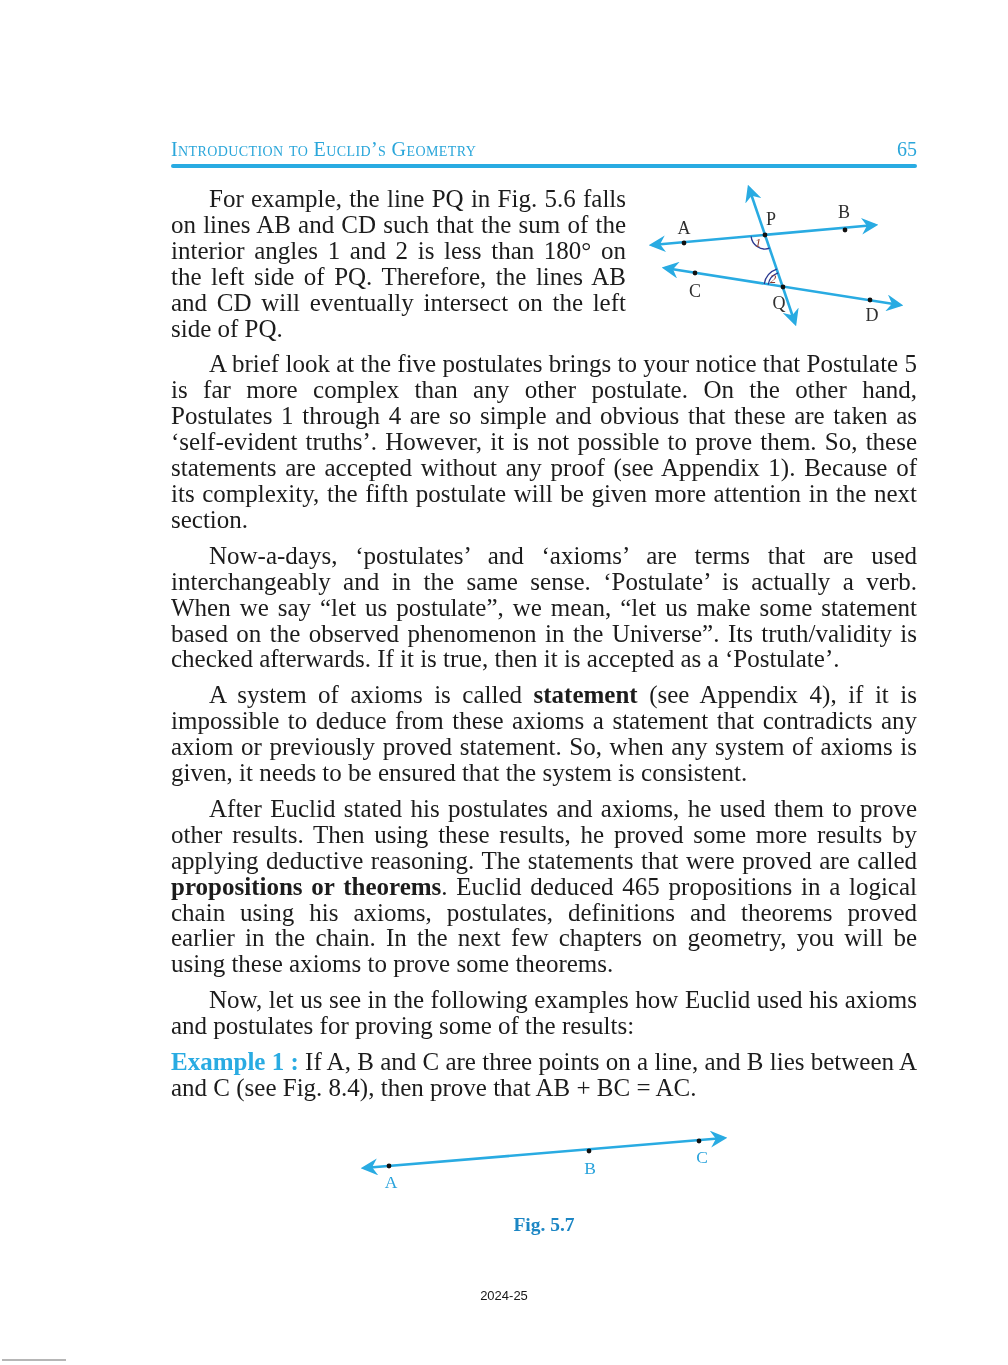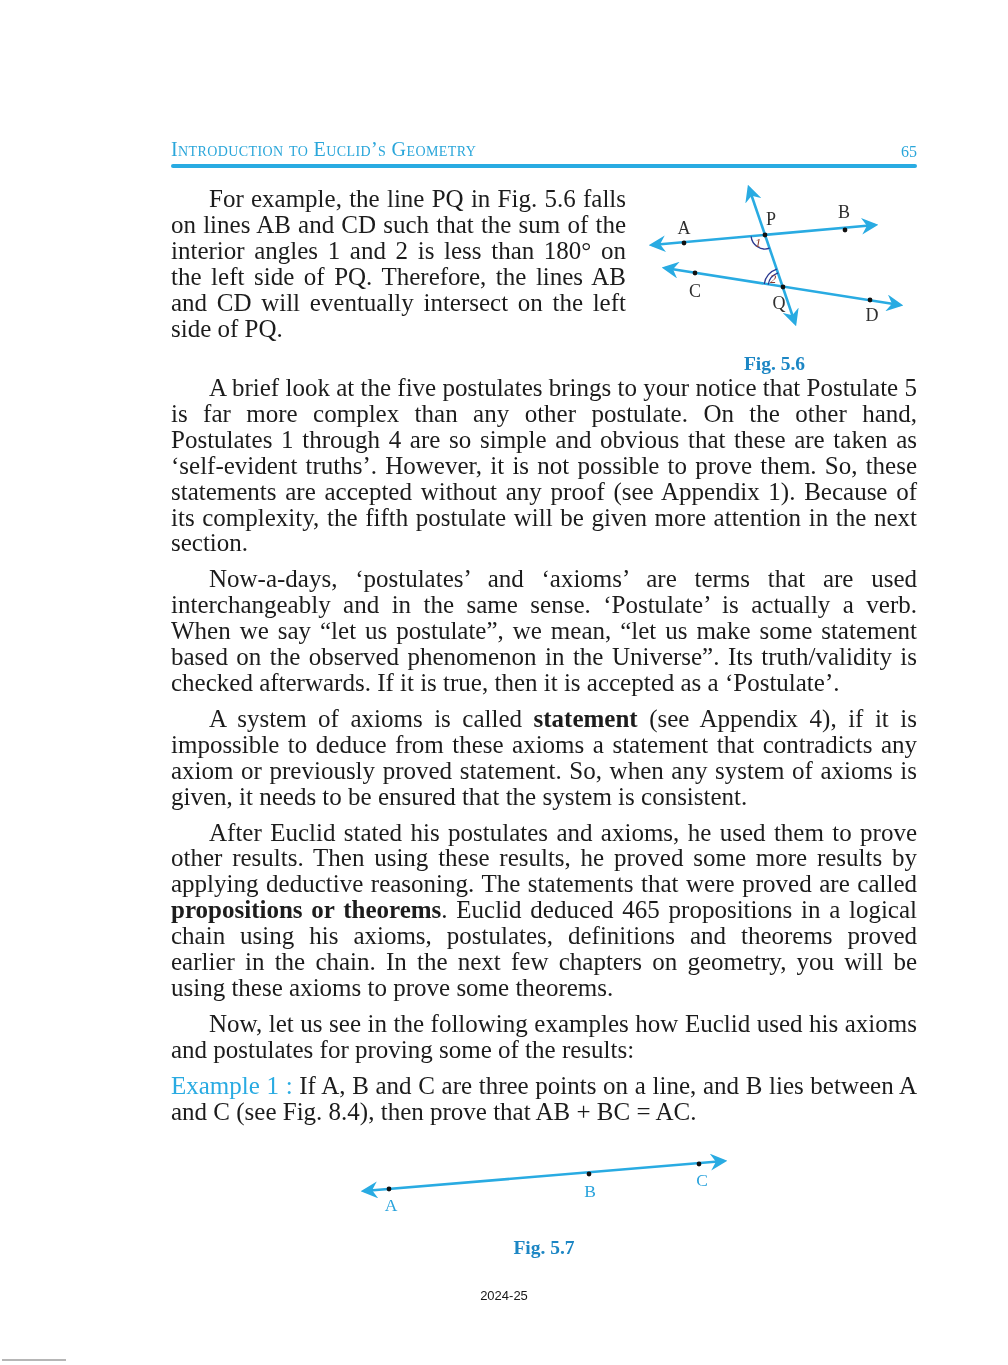--- a/index.html
+++ b/index.html
@@ -7,31 +7,31 @@
     position:relative; width:1008px; height:1365px; background:#ffffff;
     font-family:"Liberation Serif", serif; color:#1c1c1c; overflow:hidden;
   }
   .inner { position:absolute; left:132px; top:0; width:746px;margin-left:39px; }
 
   .page-header {
     display:flex; justify-content:space-between; align-items:flex-end;
     margin-top:138px; color:#2aa6da;
   }
   .chapter-title { font-variant:small-caps; font-size:20px; letter-spacing:0.4px; }
-  .page-number { font-size:16px; }
+  .page-number { font-size:20px; }
   .header-rule { height:4px; background:#29abe2; margin-top:3px; border-radius:2px; }
 
   main { margin-top:18px; }
   p.para {
     font-size:25px; line-height:25.9px; text-align:justify;
     margin:0 0 10px 0; text-indent:38px;
   }
   p.no-indent { text-indent:0; }
   .bold { font-weight:bold; }
-  .example-label { color:#29abe2; font-weight:normal; }
+  .example-label { color:#29abe2; font-weight:bold; }
   .clear { clear:both; }
 
   figure { margin:0; }
   .fig56-block { float:right; width:285px; margin-left:6px; margin-top:-10px; text-align:center; }
   .fig-caption { color:#1c86c4; font-weight:bold; font-size:19.5px; font-family:"Liberation Serif", serif; }
   .fig56-block .fig-caption { margin-top:5px; }
 
   .fig57-block { margin:22px auto 0 auto; width:400px; text-align:center; }
   .fig57-block .fig-caption { margin-top:12px; }
 
@@ -86,21 +86,20 @@
 
           <text class="fig-label56" x="52" y="58" text-anchor="middle">A</text>
           <text class="fig-label56" x="139" y="49" text-anchor="middle">P</text>
           <text class="fig-label56" x="212" y="42" text-anchor="middle">B</text>
           <text class="fig-label56" x="63" y="121" text-anchor="middle">C</text>
           <text class="fig-label56" x="147" y="133" text-anchor="middle">Q</text>
           <text class="fig-label56" x="240" y="145" text-anchor="middle">D</text>
           <text class="angle-label" x="126" y="71" text-anchor="middle">1</text>
           <text class="angle-label" x="141" y="107" text-anchor="middle">2</text>
         </svg>
-        <figcaption class="fig-caption">Fig. 5.6</figcaption>
       </figure>
 
       <p class="para">For example, the line PQ in Fig. 5.6 falls on lines AB and CD such that the sum of the interior angles 1 and 2 is less than 180° on the left side of PQ. Therefore, the lines AB and CD will eventually intersect on the left side of PQ.</p>
 
       <p class="para clear">A brief look at the five postulates brings to your notice that Postulate 5 is far more complex than any other postulate. On the other hand, Postulates 1 through 4 are so simple and obvious that these are taken as ‘self-evident truths’. However, it is not possible to prove them. So, these statements are accepted without any proof (see Appendix 1). Because of its complexity, the fifth postulate will be given more attention in the next section.</p>
 
       <p class="para">Now-a-days, ‘postulates’ and ‘axioms’ are terms that are used interchangeably and in the same sense. ‘Postulate’ is actually a verb. When we say “let us postulate”, we mean, “let us make some statement based on the observed phenomenon in the Universe”. Its truth/validity is checked afterwards. If it is true, then it is accepted as a ‘Postulate’.</p>
 
       <p class="para"><span>A system of axioms is called </span><span class="bold">statement</span><span> (see Appendix 4), if it is impossible to deduce from these axioms a statement that contradicts any axiom or previously proved statement. So, when any system of axioms is given, it needs to be ensured that the system is consistent.</span></p>
 

